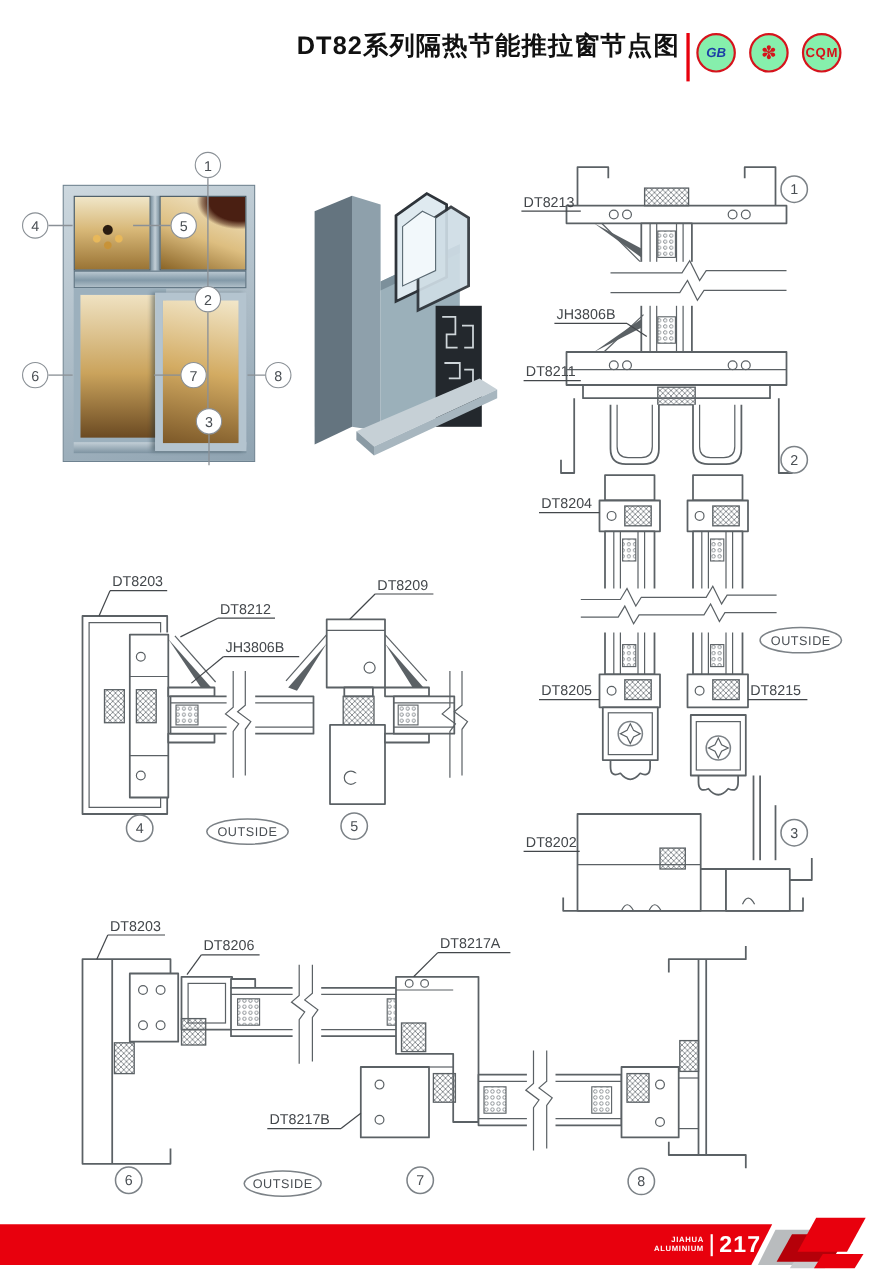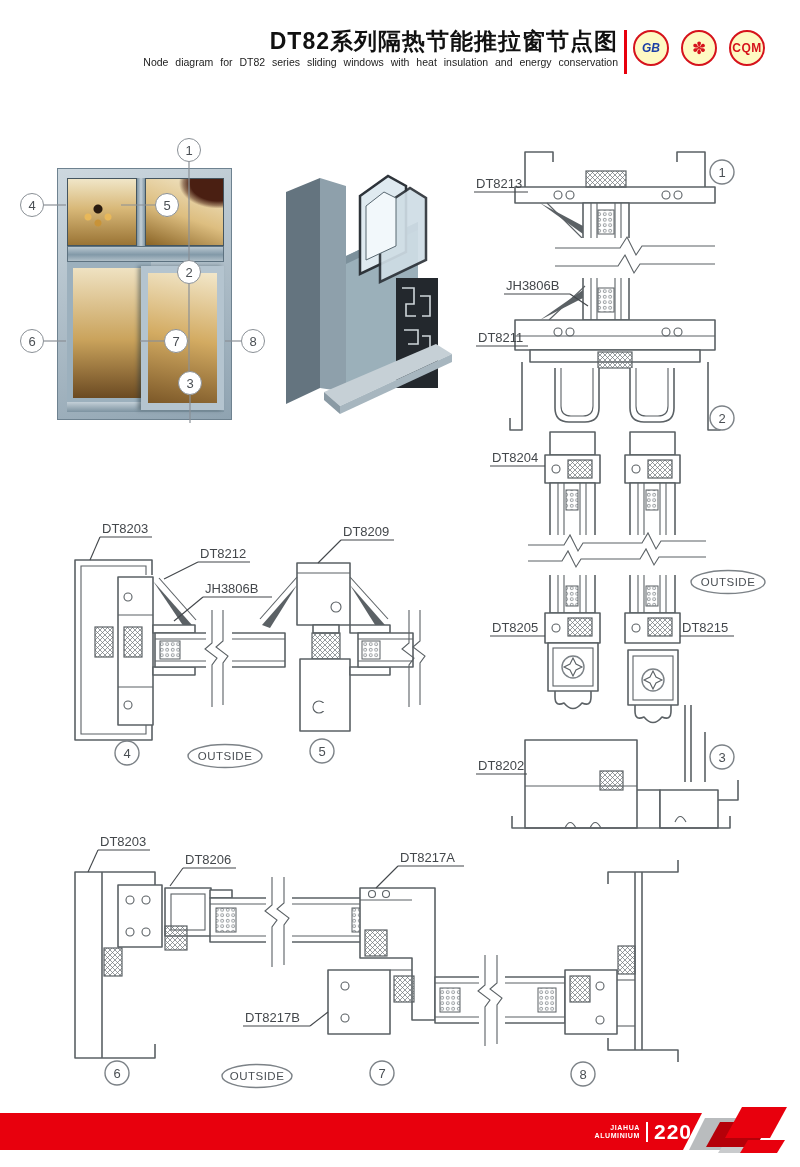--- a/index.html
+++ b/index.html
@@ -6,21 +6,21 @@
   .page{position:relative;width:800px;height:1167px;background:#ffffff;overflow:hidden;
         font-family:"Liberation Sans",sans-serif;}
   
   .hdr-title{position:absolute;left:140px;top:26px;width:478px;text-align:right;
              font-size:23px;font-weight:bold;color:#111;letter-spacing:1px;}
   .hdr-sub{position:absolute;left:130px;top:56px;width:488px;text-align:right;
            font-size:10.5px;color:#222;word-spacing:4px;}
   .hdr-redline{position:absolute;left:624px;top:30px;width:3px;height:44px;}
   .logo{position:absolute;top:30px;width:36px;height:36px;border-radius:50%;
         border:2.5px solid #d6131c;box-sizing:border-box;display:flex;
-        align-items:center;justify-content:center;background:#fef9c3;}
+        align-items:center;justify-content:center;background:#86efac;}
   .logo1{left:633px;color:#1c3ea6;font-weight:bold;font-style:italic;font-size:12px;}
   .logo2{left:681px;color:#d6131c;font-size:17px;}
   .logo3{left:729px;color:#d6131c;font-weight:bold;font-size:12px;letter-spacing:.5px;}
   
   .photo{position:absolute;left:20px;top:138px;width:245px;height:292px;}
   .wf{position:absolute;left:37px;top:30px;width:175px;height:252px;box-sizing:border-box;
       background:linear-gradient(160deg,#cdd8df,#8fa3b1);border:1px solid #6e8290;padding:9px;}
   .wf-in{position:relative;width:100%;height:100%;}
   .pane{position:absolute;box-sizing:border-box;border:1px solid #44555f;
         background:linear-gradient(180deg,#f0e6c8 0%,#d8b878 45%,#9a7435 80%,#5d421c 100%);}
@@ -67,21 +67,20 @@
   .foot-brand{text-align:right;font-size:7px;letter-spacing:.6px;line-height:8px;font-weight:bold;}
   .foot-bar{width:2px;height:20px;background:#fff;}
   .foot-num{font-size:21px;font-weight:bold;letter-spacing:1px;}
 </style>
 </head>
 <body>
 
 <div class="page">
 
   <div class="hdr-title">DT82系列隔热节能推拉窗节点图</div>
-  <div class="hdr-sub">Node diagram for DT82 series sliding windows with heat insulation and energy conservation</div>
   <div class="hdr-redline" style="background:#e8000d;"></div>
   <div class="logo logo1">
       <span>GB</span>
     </div>
   <div class="logo logo2">
       <span>✽</span>
     </div>
   <div class="logo logo3">
       <span>CQM</span>
     </div>
@@ -457,16 +456,16 @@
     <polygon points="720,22 770,22 756,47 706,47" fill="#b50009"></polygon>
     <polygon points="742,7 787,7 770,38 725,38" fill="#e8000d"></polygon>
     <polygon points="748,40 785,40 777,53 740,53" fill="#e8000d"></polygon>
   </svg>
   <div class="foot-txt">
     <div class="foot-brand">
       <div>JIAHUA</div>
       <div>ALUMINIUM</div>
     </div>
     <div class="foot-bar"></div>
-    <div class="foot-num">220</div>
+    <div class="foot-num">217</div>
   </div>
 
 </div>
 
 </body></html>

